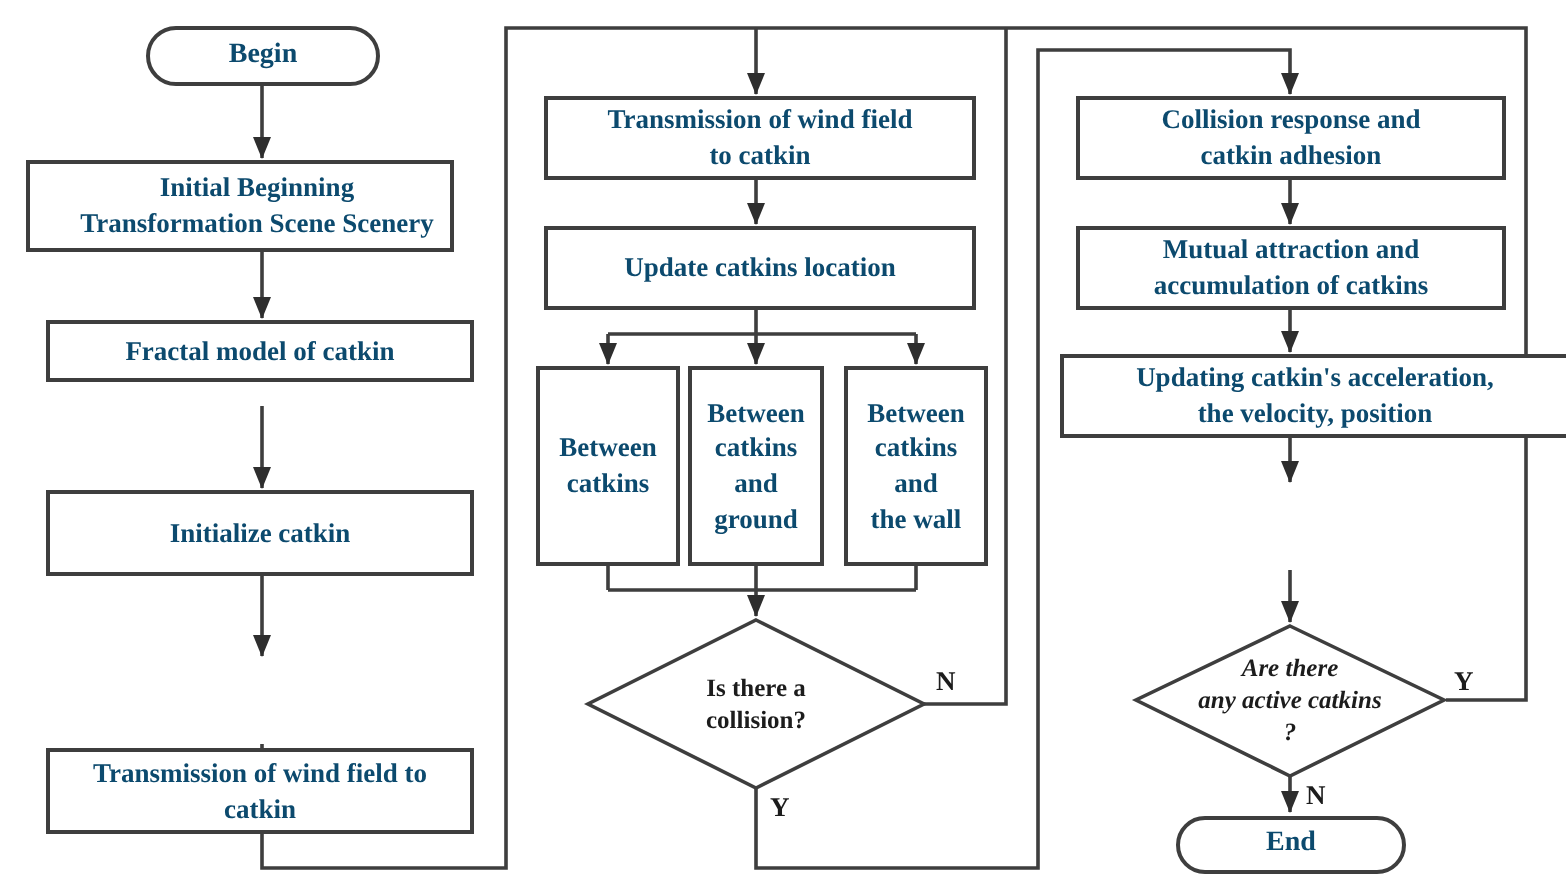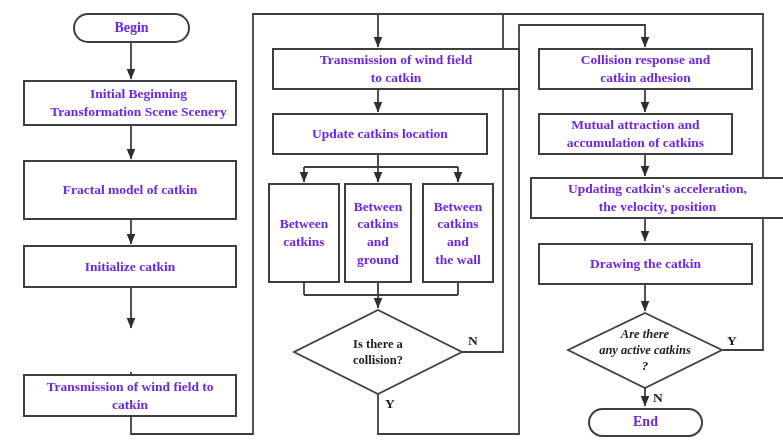--- a/index.html
+++ b/index.html
@@ -26,21 +26,21 @@
     box-sizing: border-box;
     background: #ffffff;
     border: 2px solid #3e3e3e;
     display: flex;
     align-items: center;
     justify-content: center;
     text-align: center;
     font-weight: bold;
     font-size: 13.5px;
     line-height: 1.3;
-    color: #6d28d9;
+    color: #0c4a6e;
     white-space: pre-line;
   }
   .terminal {
     border-radius: 15px;
     font-size: 14px;
   }
   .diamond-text {
     position: absolute;
     z-index: 3;
     display: flex;
@@ -106,31 +106,31 @@
       <path d="M 645 285 V 311" marker-end="url(#arw)"></path>
 
       <polygon points="645,313 722,350 645,388 568,350" fill="#ffffff"></polygon>
 
       <path d="M 645 388 V 406" marker-end="url(#arw)"></path>
     </g>
   </svg>
 
   <div class="node terminal" style="left:73px; top:13px; width:117px; height:30px;">Begin</div>
 
-  <div class="node" style="left:23px; top:80px; width:214px; height:46px;padding-left:17px;">Initial Beginning
+  <div class="node" style="left:13px; top:80px; width:214px; height:46px;padding-left:17px;">Initial Beginning
 Transformation Scene Scenery</div>
 
-  <div class="node" style="left:23px; top:160px; width:214px; height:60px;">Fractal model of catkin</div>
+  <div class="node" style="left:23px; top:160px; width:214px; height:31px;">Fractal model of catkin</div>
 
   <div class="node" style="left:23px; top:245px; width:214px; height:43px;">Initialize catkin</div>
 
   <div class="node" style="left:23px; top:329px; width:214px; height:43px;margin-top:45px;">Transmission of wind field to
 catkin</div>
 
-  <div class="node" style="left:272px; top:48px; width:248px; height:42px;">Transmission of wind field
+  <div class="node" style="left:272px; top:48px; width:216px; height:42px;">Transmission of wind field
 to catkin</div>
 
   <div class="node" style="left:272px; top:113px; width:216px; height:42px;">Update catkins location</div>
 
   <div class="node" style="left:268px; top:183px; width:72px; height:100px;">Between
 catkins</div>
 
   <div class="node" style="left:344px; top:183px; width:68px; height:100px;">Between
 catkins
 and
@@ -144,27 +144,26 @@
   <div class="diamond-text" style="left:318px; top:326px; width:120px; height:52px;">Is there a
 collision?</div>
 
   <div class="branch-label" style="left:468px; top:333px;">N</div>
 
   <div class="branch-label" style="left:385px; top:396px;">Y</div>
 
   <div class="node" style="left:538px; top:48px; width:215px; height:42px;">Collision response and
 catkin adhesion</div>
 
-  <div class="node" style="left:538px; top:113px; width:195px; height:42px;">Mutual attraction and
+  <div class="node" style="left:538px; top:113px; width:215px; height:42px;">Mutual attraction and
 accumulation of catkins</div>
 
   <div class="node" style="left:530px; top:177px; width:255px; height:42px;">Updating catkin's acceleration,
 the velocity, position</div>
 
-  <div class="node" style="left:538px; top:243px; width:215px; height:42px;">Drawing the catkin</div>
 
   <div class="diamond-text" style="left:578px; top:322px; width:134px; height:56px;font-style:italic;">Are there
 any active catkins
 ?</div>
 
   <div class="branch-label" style="left:727px; top:333px;">Y</div>
 
   <div class="branch-label" style="left:653px; top:390px;">N</div>
 
   <div class="node terminal" style="left:588px; top:408px; width:115px; height:29px;">End</div>

